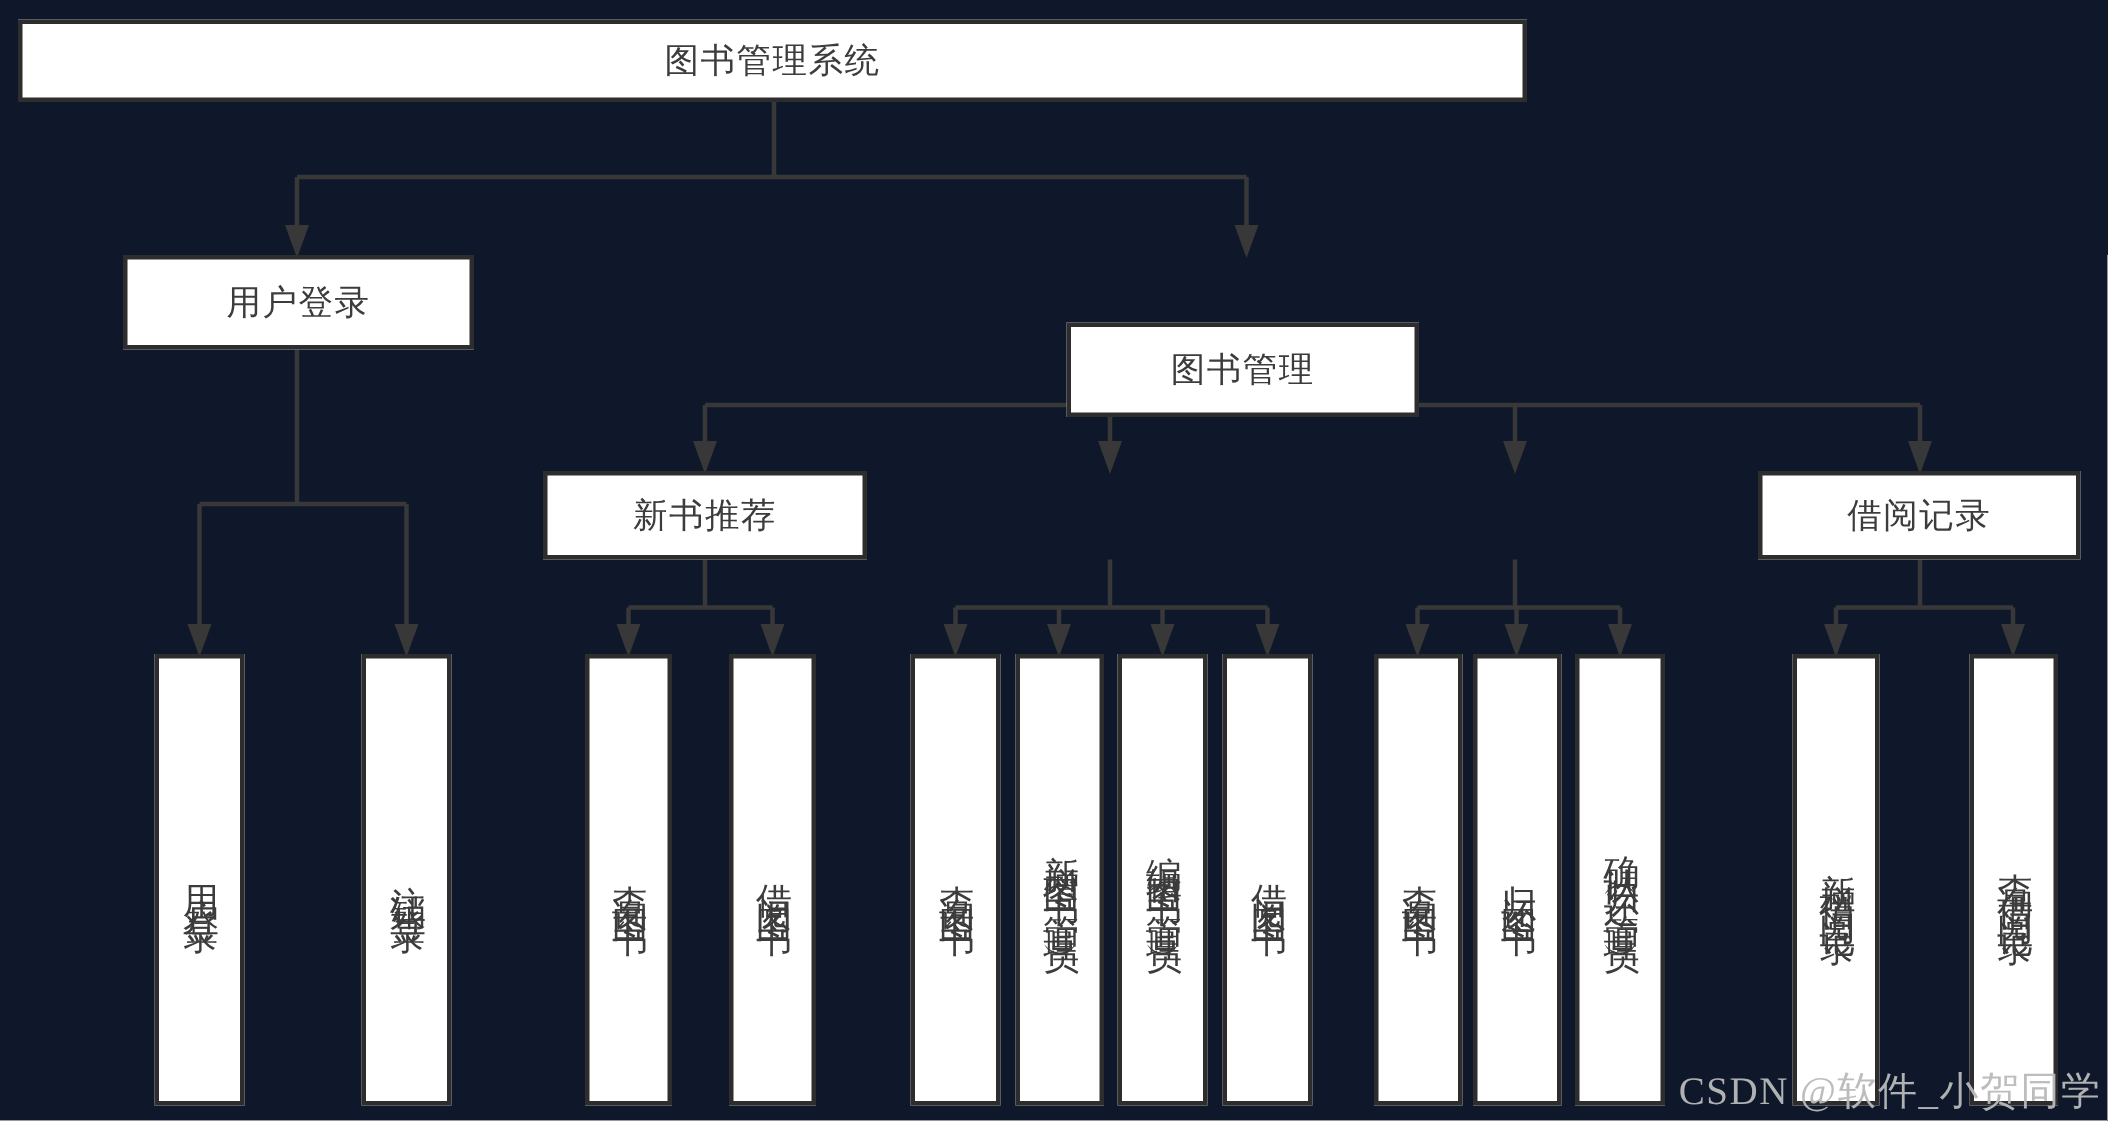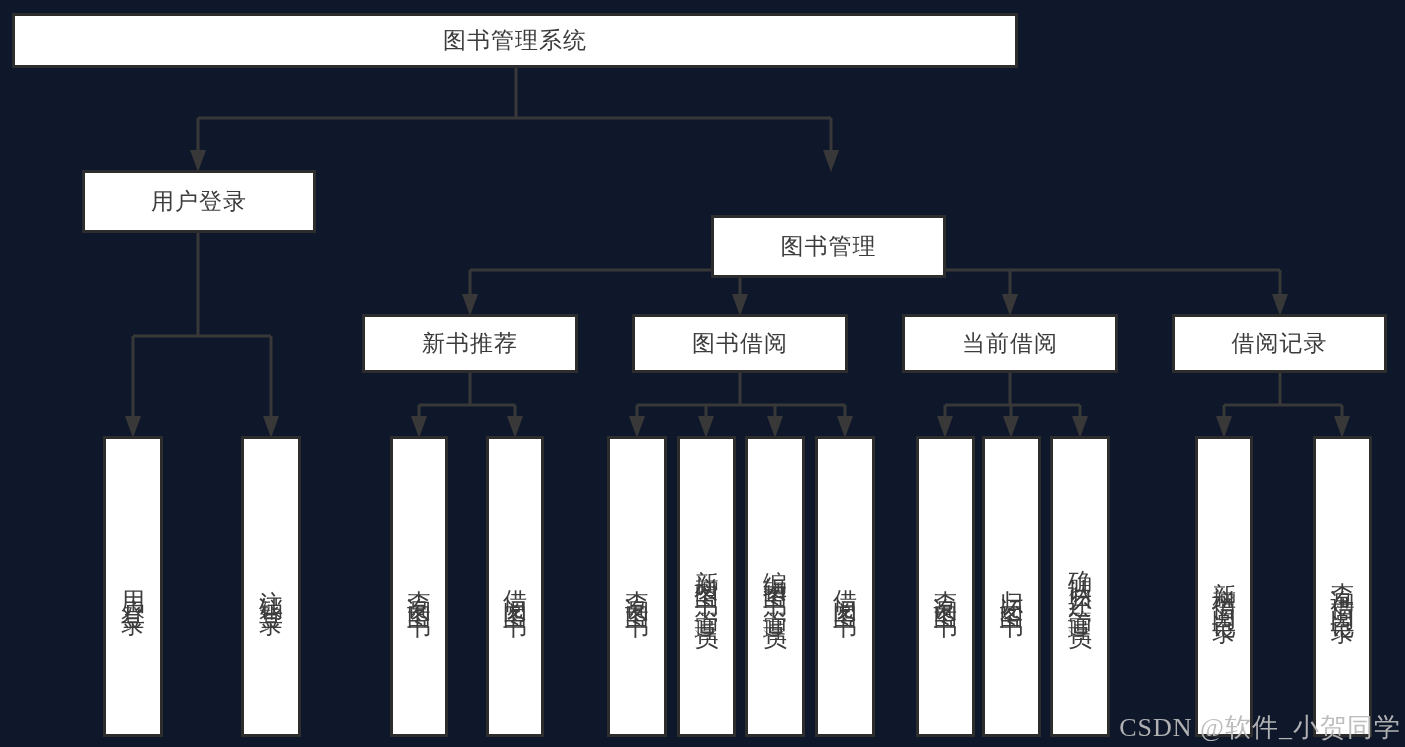--- a/index.html
+++ b/index.html
@@ -126,26 +126,20 @@
   <div class="box h" id="n-login">
     <span>用户登录</span>
   </div>
   <div class="box h" id="n-mgmt">
     <span>图书管理</span>
   </div>
 
   <div class="box h" id="n-rec">
     <span>新书推荐</span>
   </div>
-  <div class="box h" id="n-borrow">
-    <span>图书借阅</span>
-  </div>
-  <div class="box h" id="n-cur">
-    <span>当前借阅</span>
-  </div>
   <div class="box h" id="n-log">
     <span>借阅记录</span>
   </div>
 
   <div class="box v leaf" id="l-1">
     <span>用户登录</span>
   </div>
   <div class="box v leaf" id="l-2">
     <span>注销登录</span>
   </div>

